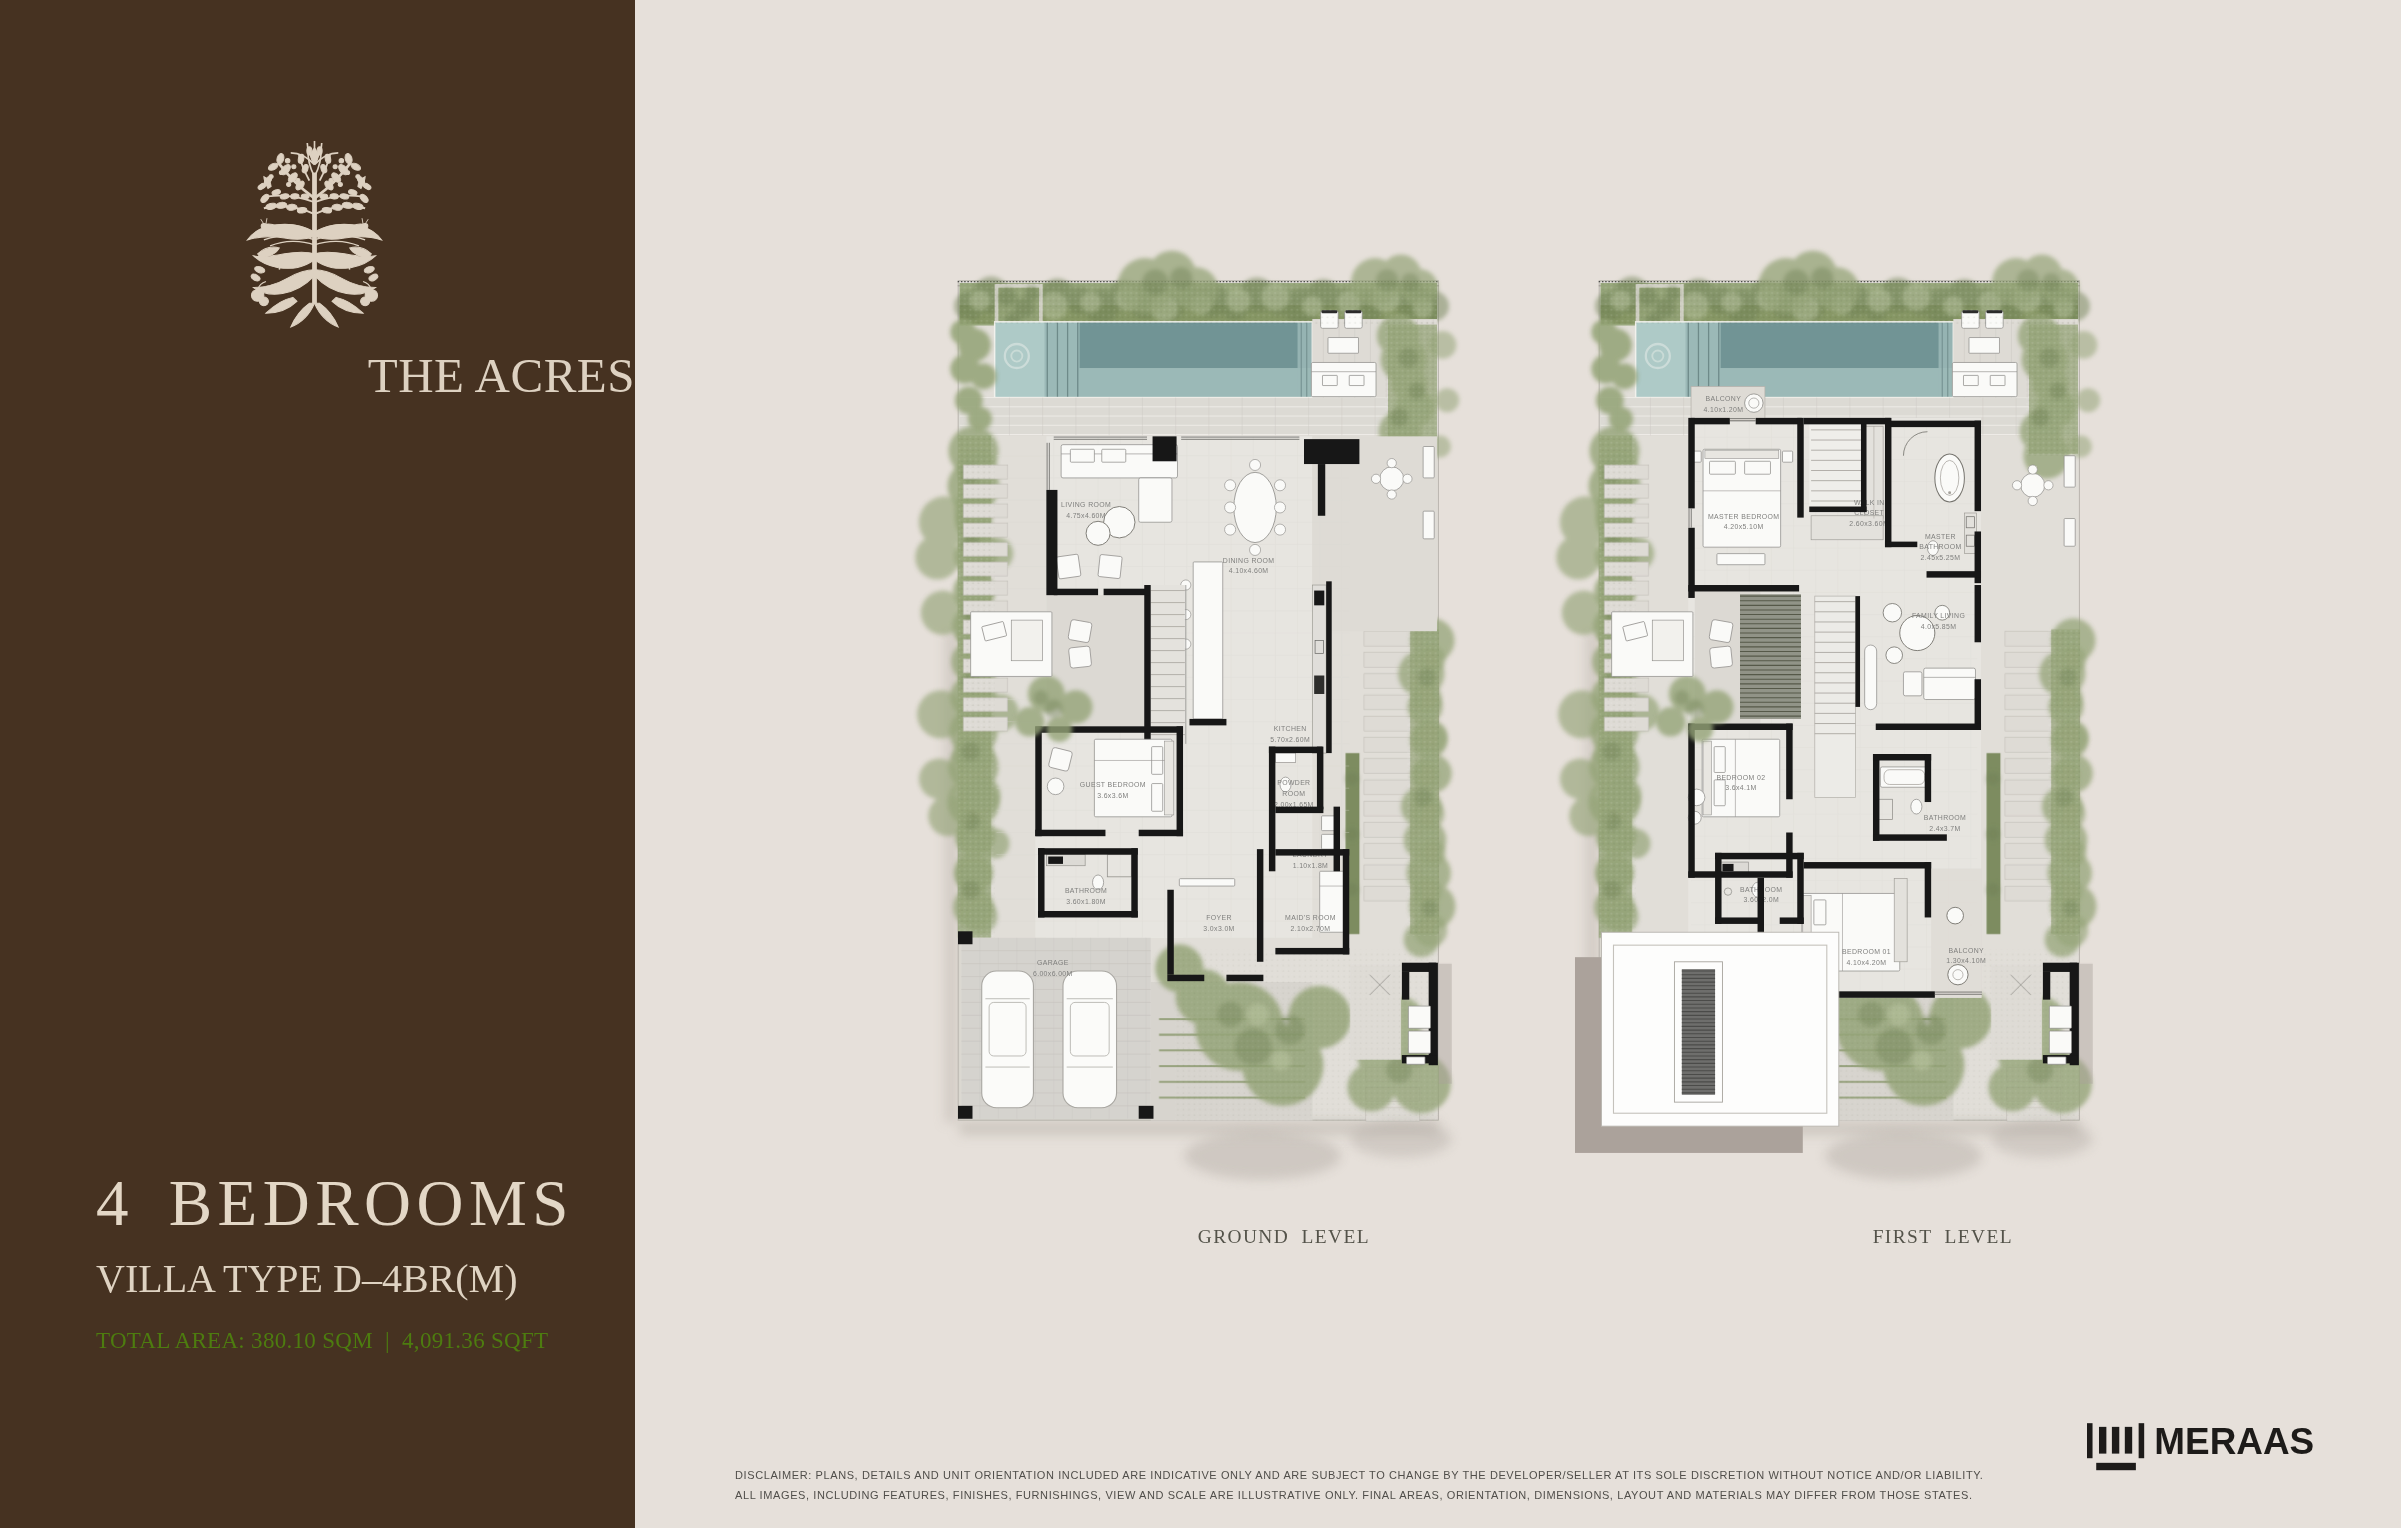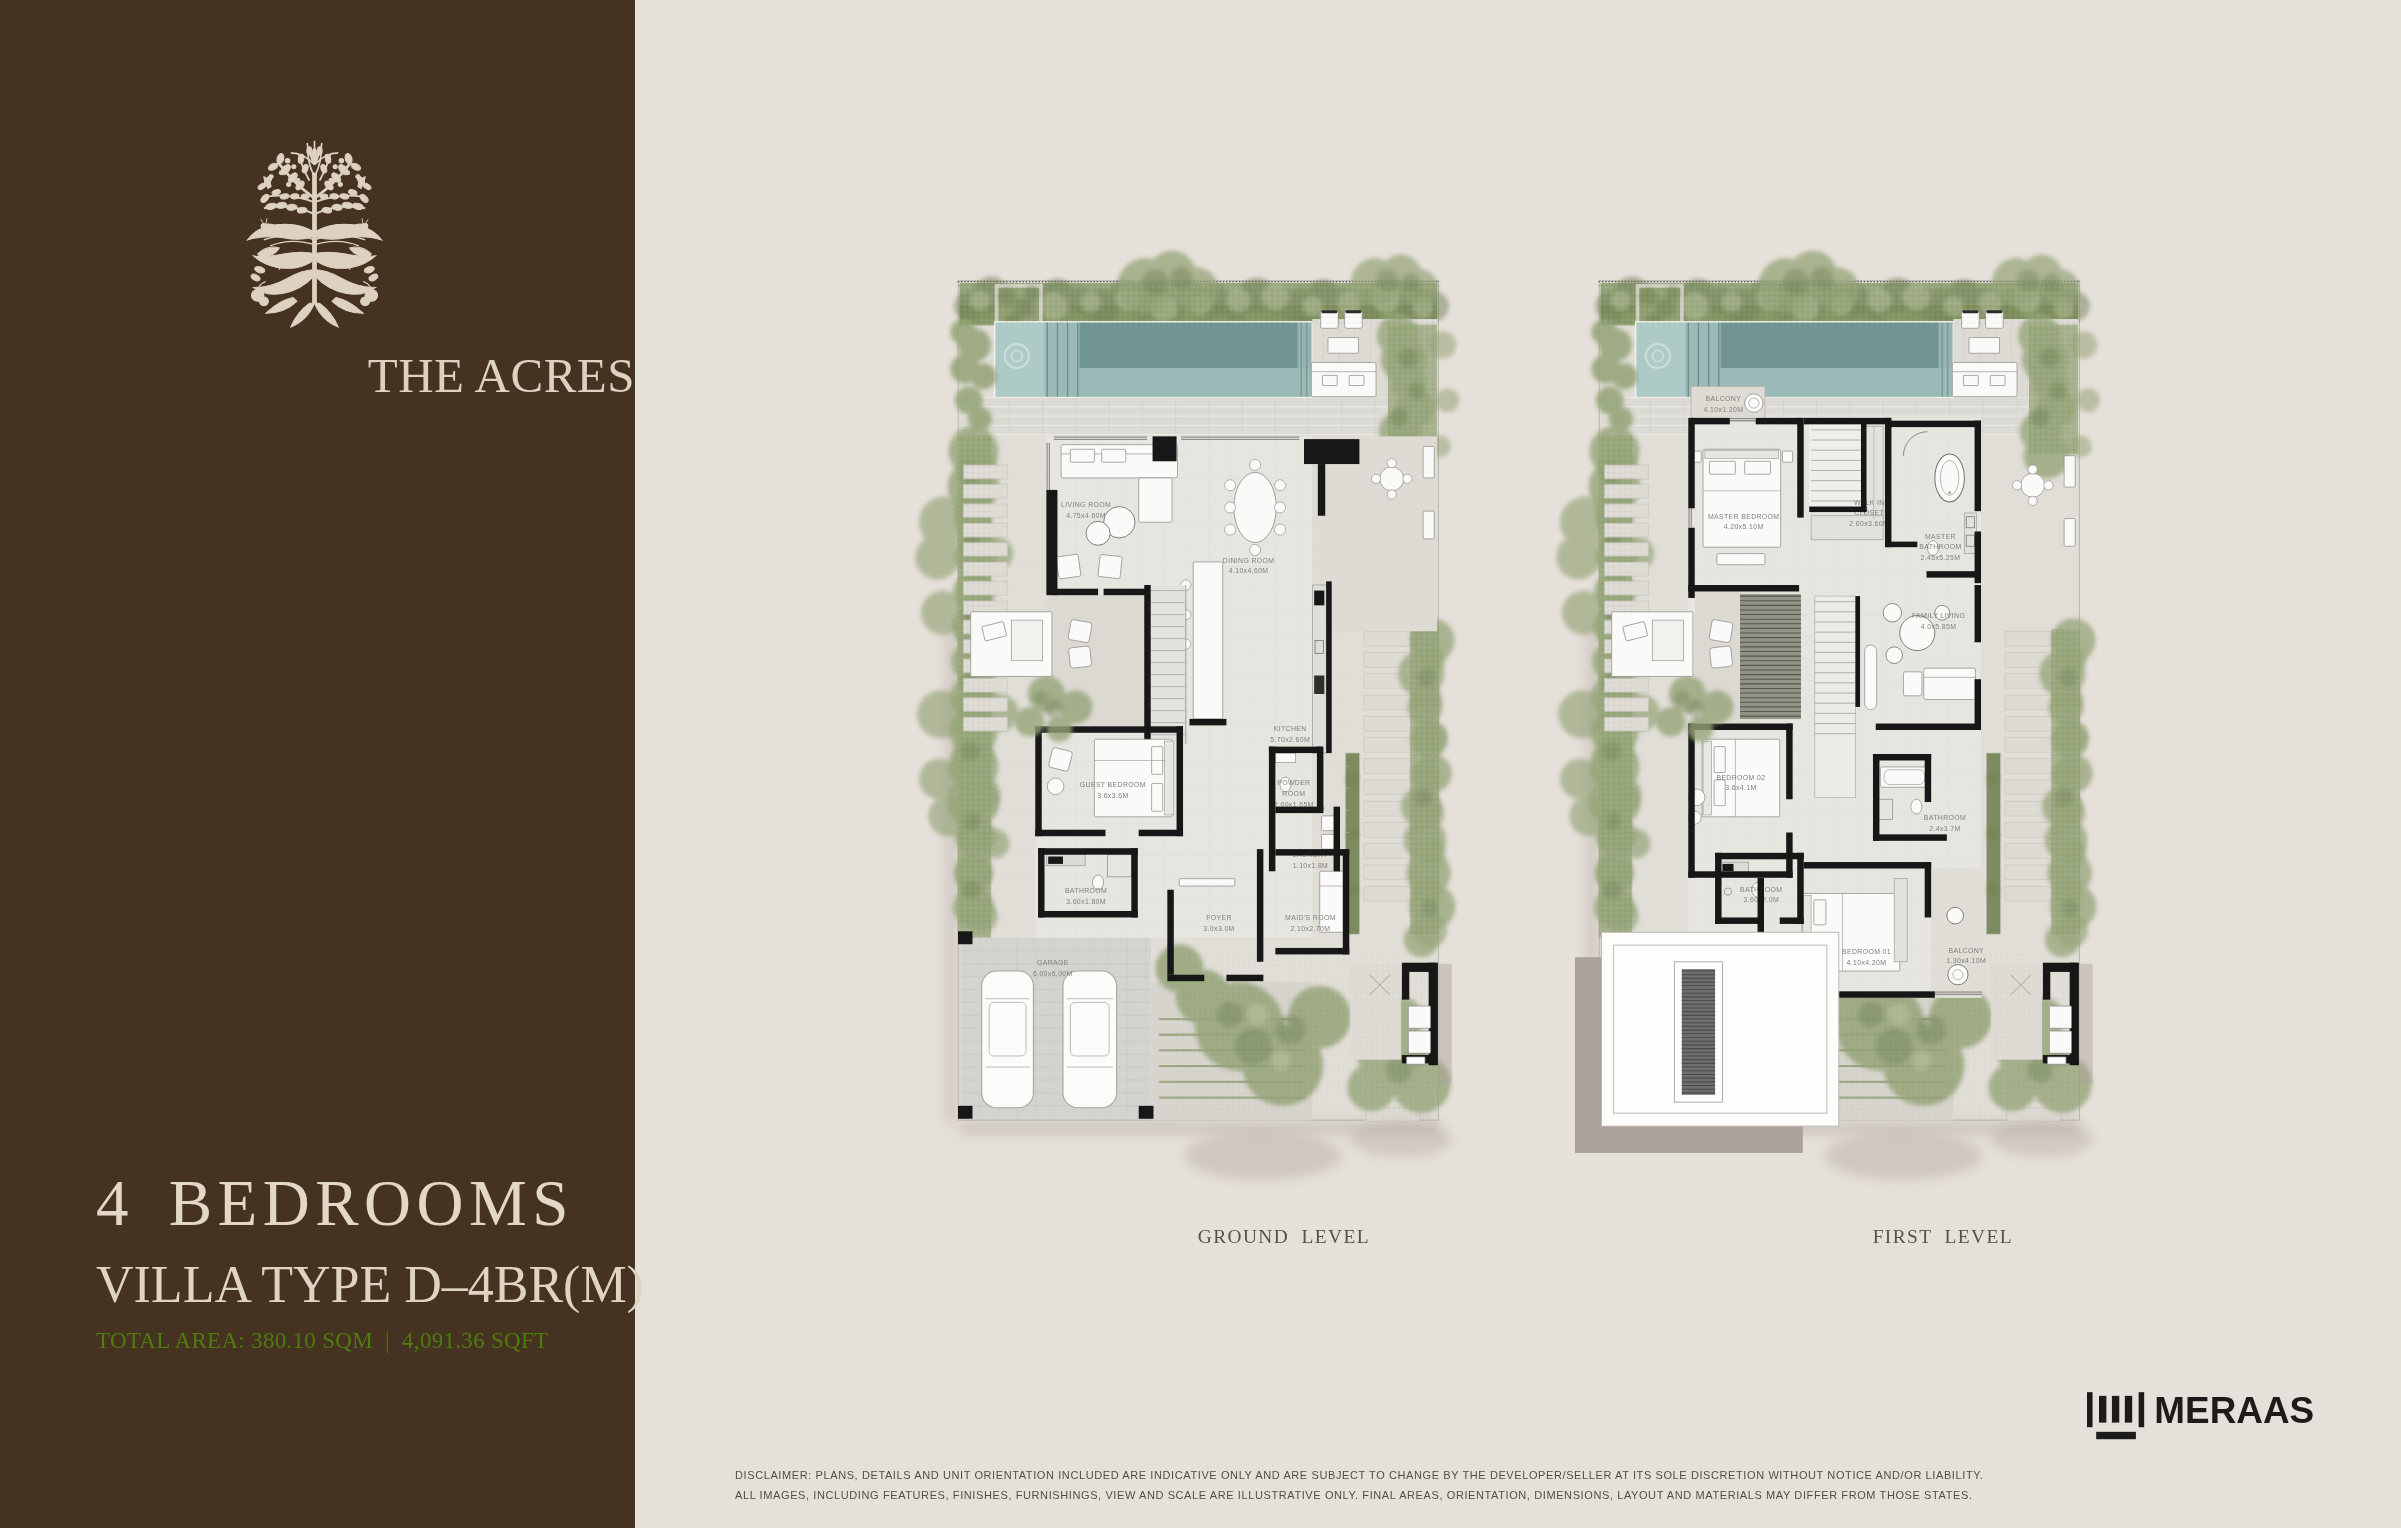--- a/index.html
+++ b/index.html
@@ -1,19 +1,19 @@
 <!DOCTYPE html>
 <html style="font-size:15px"><head><meta charset="utf-8"><title>The Acres</title><style>
 html,body{margin:0;padding:0;width:2401px;height:1528px;background:#e6e0da;overflow:hidden;}
 body{font-family:"Liberation Sans",sans-serif;position:relative;}
 .sidebar{position:absolute;left:0;top:0;width:635px;height:1528px;background:#463221;}
 .abs{position:absolute;}
 .wordmark{left:0;top:347px;width:635px;text-align:right;font-family:"Liberation Serif",serif;font-size:49px;letter-spacing:0.5px;color:#ddd1c1;}
 .h1{left:96px;top:1166px;font-family:"Liberation Serif",serif;font-size:65px;letter-spacing:5.5px;word-spacing:13px;color:#e3d7c6;white-space:nowrap;}
-.h2{left:96px;top:1255px;font-family:"Liberation Serif",serif;font-size:52px;letter-spacing:0px;color:#dfd3c2;white-space:nowrap;text-align:right;}
+.h2{left:96px;top:1255px;font-family:"Liberation Serif",serif;font-size:40px;letter-spacing:0px;color:#dfd3c2;white-space:nowrap;text-align:right;}
 .h3{left:96px;top:1328px;font-family:"Liberation Serif",serif;font-size:23px;letter-spacing:0.3px;color:#4d7c0f;white-space:nowrap;}
 .cap{font-family:"Liberation Serif",serif;font-size:19.4px;letter-spacing:1.4px;color:#54534a;width:370px;text-align:right;white-space:nowrap;}
 .disc{left:735px;top:1419px;font-size:11px;line-height:20px;color:#504e4a;letter-spacing:0.6px;margin-top:46px;}
 </style></head><body>
 <svg width="0" height="0" style="position:absolute">
     <defs>
 <filter id="softu" x="-60%" y="-60%" width="220%" height="220%">
         <feGaussianBlur stdDeviation="2.2"></feGaussianBlur>
       </filter>
 <filter id="softv" x="-60%" y="-60%" width="220%" height="220%">
@@ -1654,21 +1654,21 @@
       </g>
     </g>
 </svg>
 
 <div class="abs cap" style="left:1000px;top:1226px">GROUND &nbsp;LEVEL</div>
 
 <div class="abs cap" style="left:1643px;top:1226px">FIRST &nbsp;LEVEL</div>
 
 <div class="abs disc">DISCLAIMER: PLANS, DETAILS AND UNIT ORIENTATION INCLUDED ARE INDICATIVE ONLY AND ARE SUBJECT TO CHANGE BY THE DEVELOPER/SELLER AT ITS SOLE DISCRETION WITHOUT NOTICE AND/OR LIABILITY.<br>ALL IMAGES, INCLUDING FEATURES, FINISHES, FURNISHINGS, VIEW AND SCALE ARE ILLUSTRATIVE ONLY. FINAL AREAS, ORIENTATION, DIMENSIONS, LAYOUT AND MATERIALS MAY DIFFER FROM THOSE STATES.</div>
 
-<div class="abs" style="left:2087px;top:1392px"><svg width="249" height="52" viewBox="0 0 270 56">
+<div class="abs" style="left:2087px;top:1423px"><svg width="249" height="52" viewBox="0 0 270 56">
       <g fill="#1d1b19">
         <rect x="0" y="0" width="6" height="38"></rect>
         <rect x="13" y="4" width="8" height="29"></rect>
         <rect x="27" y="4" width="8" height="29"></rect>
         <rect x="41" y="4" width="8" height="29"></rect>
         <rect x="56" y="0" width="6" height="38"></rect>
         <rect x="10" y="43" width="43" height="8"></rect>
         <text x="73" y="33" font-family="Liberation Sans, sans-serif" font-size="40" font-weight="bold" letter-spacing="0">MERAAS</text>
       </g>
     </svg></div>

